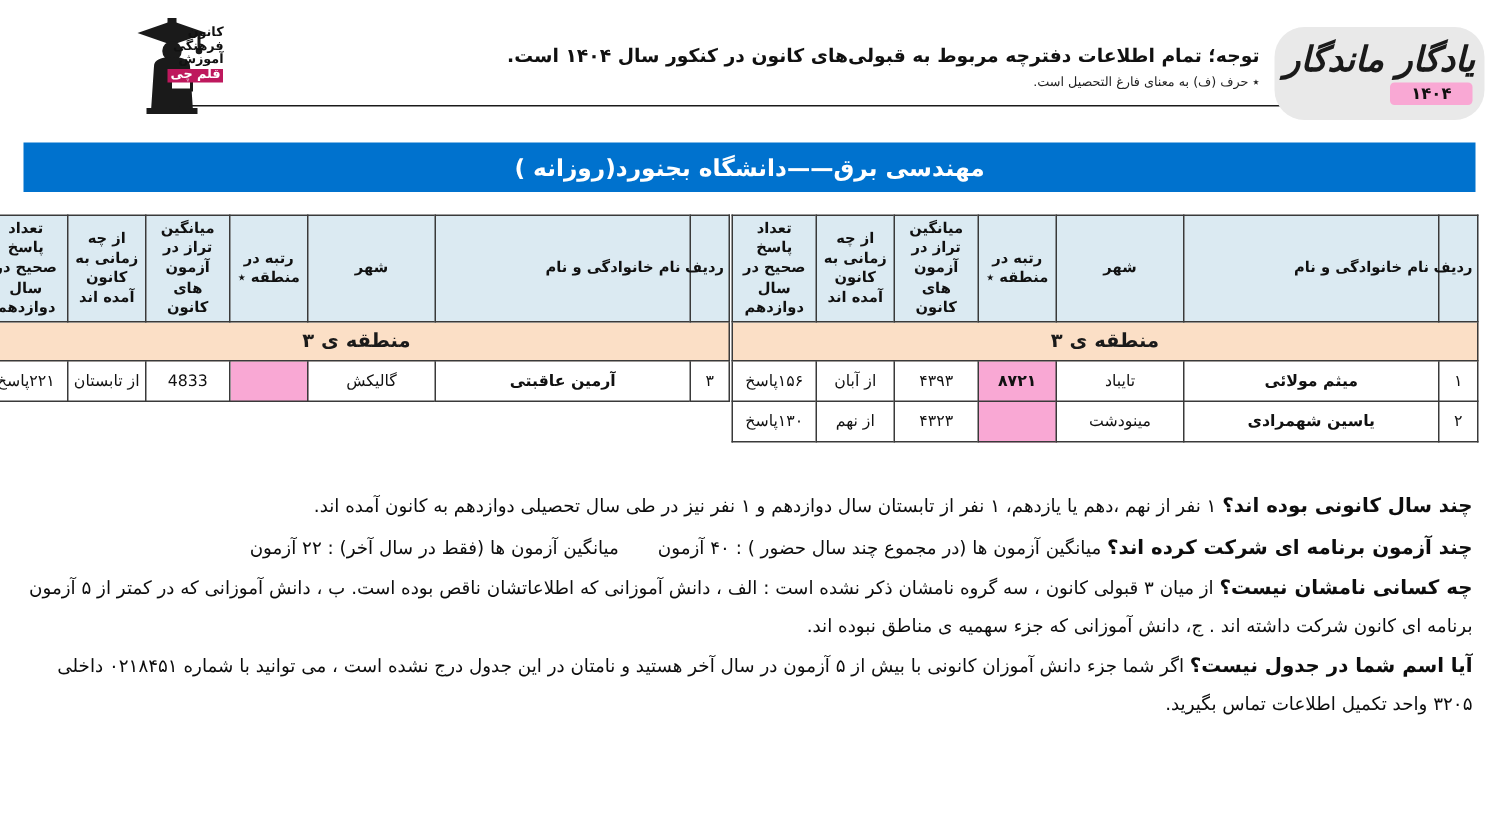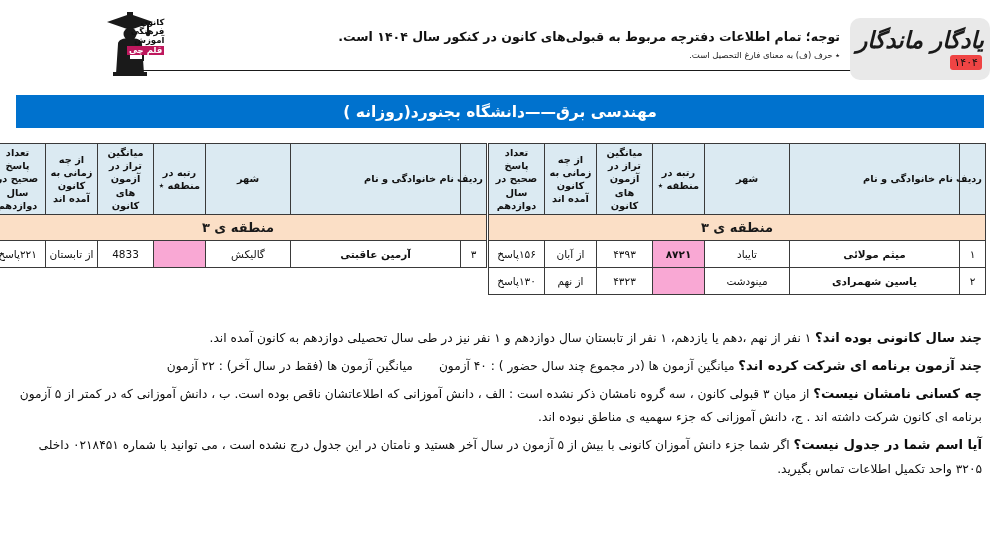--- a/index.html
+++ b/index.html
@@ -25,42 +25,42 @@
     height: 92px;
   }
 
   .brand-badge {
     position: absolute;
     top: 18px;
     right: 10px;
     width: 140px;
     height: 62px;
     background: #e9e9e9;
-    border-radius: 10px;
+    border-radius: 20px;
     display: flex;
     flex-direction: column;
     align-items: center;
     justify-content: center;
   }
   .brand-badge-title {
     font-size: 23px;
     font-weight: 700;
     color: #1a1a1a;
     letter-spacing: 0px;
     line-height: 1;
     font-style: italic;
     font-family: "DejaVu Serif", "Liberation Serif", serif;
   }
   .brand-badge-year {
     margin-top: 4px;
-    background: #ef4444;
+    background: #f9a8d4;
     color: #111;
     font-size: 11px;
-    font-weight: 400;
-    padding: 1px 4px;
+    font-weight: 700;
+    padding: 1px 14px;
     border-radius: 3px;
     align-self: flex-start;
     margin-right: 8px;
   }
 
   .notice-block {
     position: absolute;
     top: 28px;
     right: 160px;
     text-align: right;
@@ -76,21 +76,21 @@
   .notice-sub {
     font-size: 8.5px;
     color: #222;
     margin-top: 3px;
     line-height: 1.4;
   }
 
   .logo-wrap {
     position: absolute;
     top: 4px;
-    left: 15px;
+    left: 0;
     right: 690px;
     height: 74px;
   }
   .logo-mark {
     position: absolute;
     left: 86px;
     top: 2px;
     width: 58px;
     height: 70px;
   }

